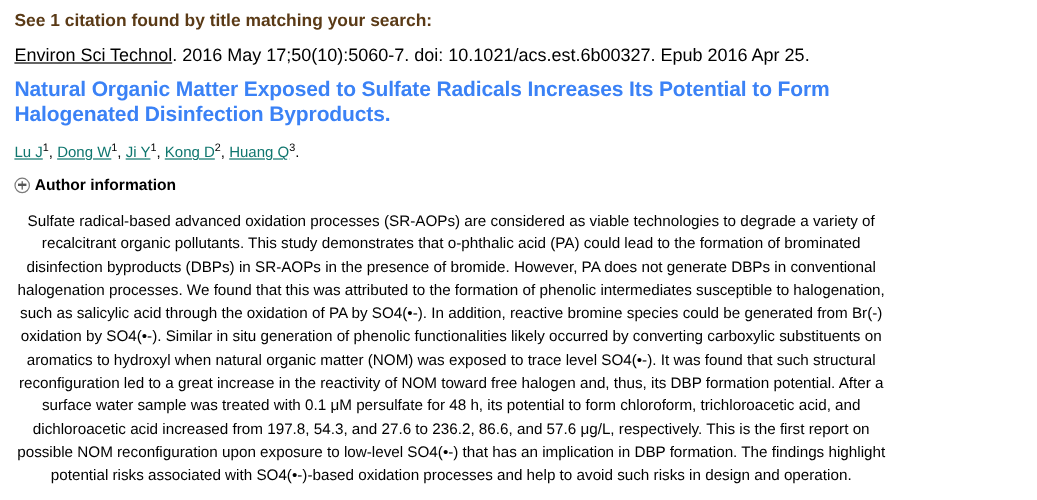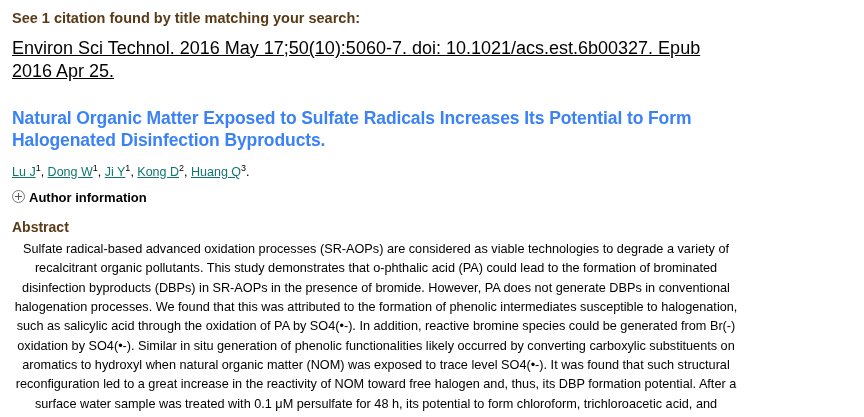--- a/index.html
+++ b/index.html
@@ -19,25 +19,24 @@
     box-sizing: border-box;
     width: 752px;
   }
   .result-header {
     color: #5a3a16;
     font-weight: bold;
     font-size: 14.5px;
     margin: 2px 0 11px 0;
   }
   .citation-line {
-    font-size: 18px;
+    font-size: 15px;
     color: #000;
-    margin-bottom: 24px;
+    margin-bottom: 7px;
     line-height: 1.3;
-    text-decoration: underline;
   }
   .journal-link {
     color: #000;
     text-decoration: underline;
   }
   .article-title {
     font-size: 17.5px;
     font-weight: bold;
     line-height: 1.25;
     color: #3b82f6;
@@ -61,21 +60,21 @@
     text-decoration: none;
   }
   .sep {
     color: #000;
   }
   .author-info {
     font-size: 13px;
     font-weight: bold;
     margin-bottom: 14px;
     display: flex;
-    align-items: flex-start;
+    align-items: flex-end;
     gap: 4px;
   }
   .plus-box {
     display: inline-block;
     width: 11px;
     height: 11px;
     border: 1px solid #7a7a7a;
     border-radius: 50%;
     position: relative;
     color: #444;
@@ -122,16 +121,15 @@
 
   <div class="authors">
     <span><span class="author">Lu J</span><span class="author-sup">1</span></span><span class="sep">, </span><span><span class="author">Dong W</span><span class="author-sup">1</span></span><span class="sep">, </span><span><span class="author">Ji Y</span><span class="author-sup">1</span></span><span class="sep">, </span><span><span class="author">Kong D</span><span class="author-sup">2</span></span><span class="sep">, </span><span><span class="author">Huang Q</span><span class="author-sup">3</span></span><span class="sep">.</span>
   </div>
 
   <div class="author-info">
     <span class="plus-box"></span>
     <span>Author information</span>
   </div>
 
-  <div class="abstract-heading">Abstract</div>
   <div class="abstract-text">Sulfate radical-based advanced oxidation processes (SR-AOPs) are considered as viable technologies to degrade a variety of recalcitrant organic pollutants. This study demonstrates that o-phthalic acid (PA) could lead to the formation of brominated disinfection byproducts (DBPs) in SR-AOPs in the presence of bromide. However, PA does not generate DBPs in conventional halogenation processes. We found that this was attributed to the formation of phenolic intermediates susceptible to halogenation, such as salicylic acid through the oxidation of PA by SO4(•-). In addition, reactive bromine species could be generated from Br(-) oxidation by SO4(•-). Similar in situ generation of phenolic functionalities likely occurred by converting carboxylic substituents on aromatics to hydroxyl when natural organic matter (NOM) was exposed to trace level SO4(•-). It was found that such structural reconfiguration led to a great increase in the reactivity of NOM toward free halogen and, thus, its DBP formation potential. After a surface water sample was treated with 0.1 μM persulfate for 48 h, its potential to form chloroform, trichloroacetic acid, and dichloroacetic acid increased from 197.8, 54.3, and 27.6 to 236.2, 86.6, and 57.6 μg/L, respectively. This is the first report on possible NOM reconfiguration upon exposure to low-level SO4(•-) that has an implication in DBP formation. The findings highlight potential risks associated with SO4(•-)-based oxidation processes and help to avoid such risks in design and operation.</div>
 
 </div>
 
 </body></html>

